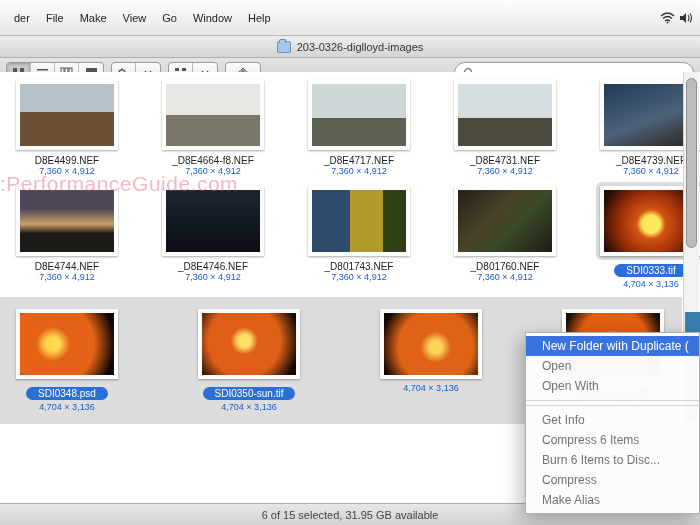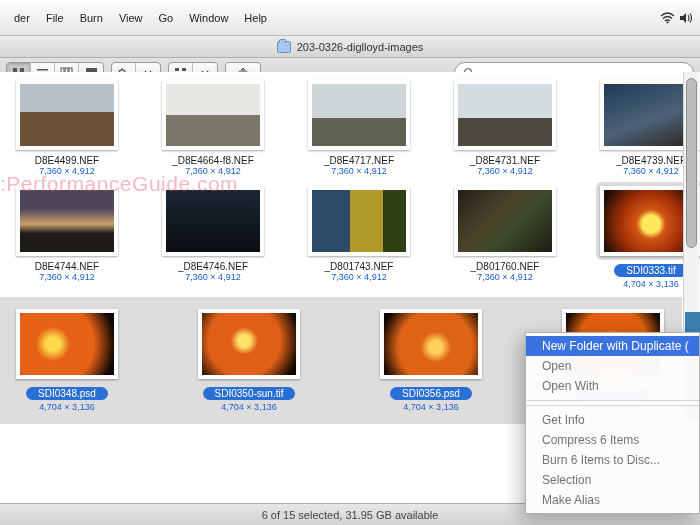--- a/index.html
+++ b/index.html
@@ -78,21 +78,21 @@
   .ctxmenu .mi { padding:3px 14px 3px 16px; color:#737373; white-space:nowrap; overflow:hidden; }
   .ctxmenu .mi.hi { background:#3a72e0; color:#fff; }
   .ctxmenu .sep { height:1px; background:#d6d6d6; margin:4px 0; }
 </style>
 </head>
 <body>
 
 <div class="menubar">
   <span class="mitem">der</span>
   <span class="mitem">File</span>
-  <span class="mitem">Burn</span>
+  <span class="mitem">Make</span>
   <span class="mitem">View</span>
   <span class="mitem">Go</span>
   <span class="mitem">Window</span>
   <span class="mitem">Help</span>
   <span class="spacer"></span>
   <span class="sys">
       <svg width="15" height="12" viewBox="0 0 15 12">
         <path d="M1 4 Q7.5 -2 14 4 M3 6.5 Q7.5 2.5 12 6.5 M5 9 Q7.5 7 10 9" fill="none" stroke="#333" stroke-width="1.3"></path>
         <circle cx="7.5" cy="10.5" r="1" fill="#333"></circle>
       </svg>
@@ -276,21 +276,20 @@
           <div class="thumbwrap sel">
             <div class="thumb p-fl2"></div>
           </div>
           <div class="namebox"><span class="fname sel">SDI0350-sun.tif</span></div>
           <div class="dims">4,704 × 3,136</div>
         </div>
         <div class="cell">
           <div class="thumbwrap sel">
             <div class="thumb p-fl3"></div>
           </div>
-          <div class="namebox"><span class="fname sel">SDI0356.psd</span></div>
           <div class="dims">4,704 × 3,136</div>
         </div>
         <div class="cell">
           <div class="thumbwrap sel">
             <div class="thumb p-fl4"></div>
           </div>
           <div class="namebox"><span class="fname sel">SDI0358.tif</span></div>
           <div class="dims">4,704 × 3,136</div>
         </div>
       </div>
@@ -307,15 +306,15 @@
 
 <div class="ctxmenu" id="ctxmenu">
     <div class="mi hi">New Folder with Duplicate (</div>
     <div class="mi">Open</div>
     <div class="mi">Open With</div>
     <div class="sep"></div>
     <div class="sep"></div>
     <div class="mi">Get Info</div>
     <div class="mi">Compress 6 Items</div>
     <div class="mi">Burn 6 Items to Disc...</div>
-    <div class="mi">Selection</div>
+    <div class="mi">Compress</div>
     <div class="mi">Make Alias</div>
   </div>
 
 </body></html>

